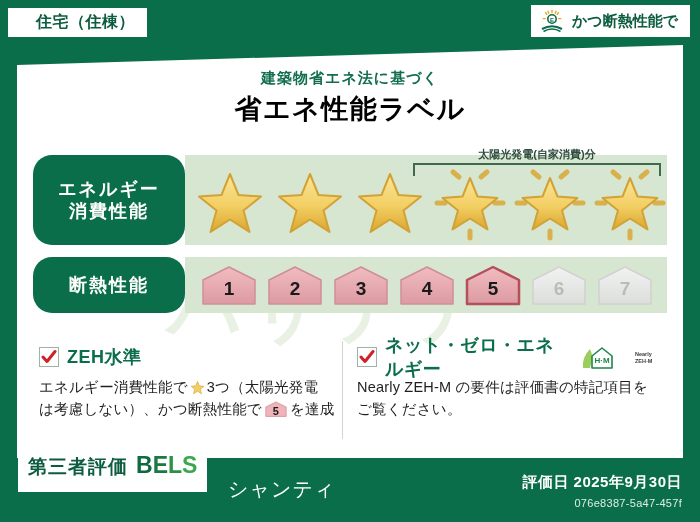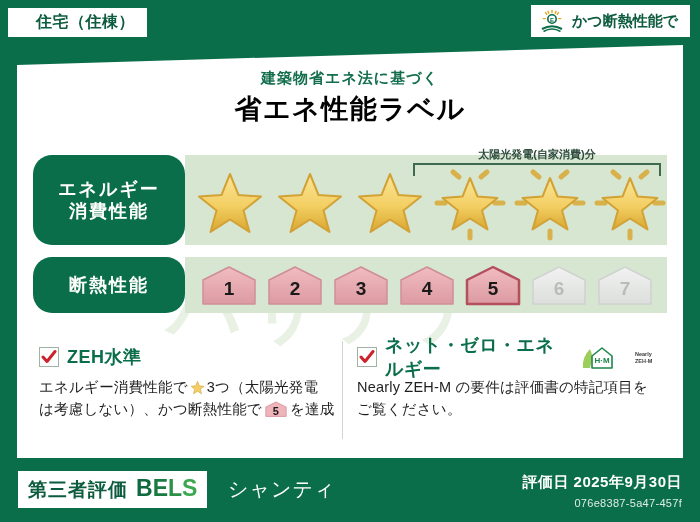--- a/index.html
+++ b/index.html
@@ -115,22 +115,22 @@
   }
   .inline-star{vertical-align:-3px;margin:0 1px;}
   .inline-house{vertical-align:-4px;margin:0 2px;position:relative;display:inline-block;width:24px;height:18px;}
   .inline-house svg{position:absolute;left:0;top:0;}
   .inline-house span{
     position:absolute;left:0;right:0;top:3px;text-align:center;
     font-size:11px;font-weight:bold;color:#1a1a1a;
   }
   
   .foot-pill{
-    position:absolute;left:18px;bottom:14px;
-    background:#ffffff;padding:4px 10px 5px 10px;
+    position:absolute;left:18px;bottom:30px;
+    background:#ffffff;padding:4px 10px 12px 10px;
     display:flex;align-items:baseline;gap:8px;
   }
   .foot-pill .jp{font-size:19px;font-weight:bold;color:#0d5c3f;letter-spacing:1px;}
   .bels{font-size:23px;font-weight:bold;letter-spacing:0px;}
   .bels .b1{color:#0f6b3f;}
   .bels .b2{color:#1a7a42;}
   .bels .b3{color:#2b9148;}
   .bels .b4{color:#3aa84f;}
   .foot-owner{
     position:absolute;left:228px;bottom:19px;

